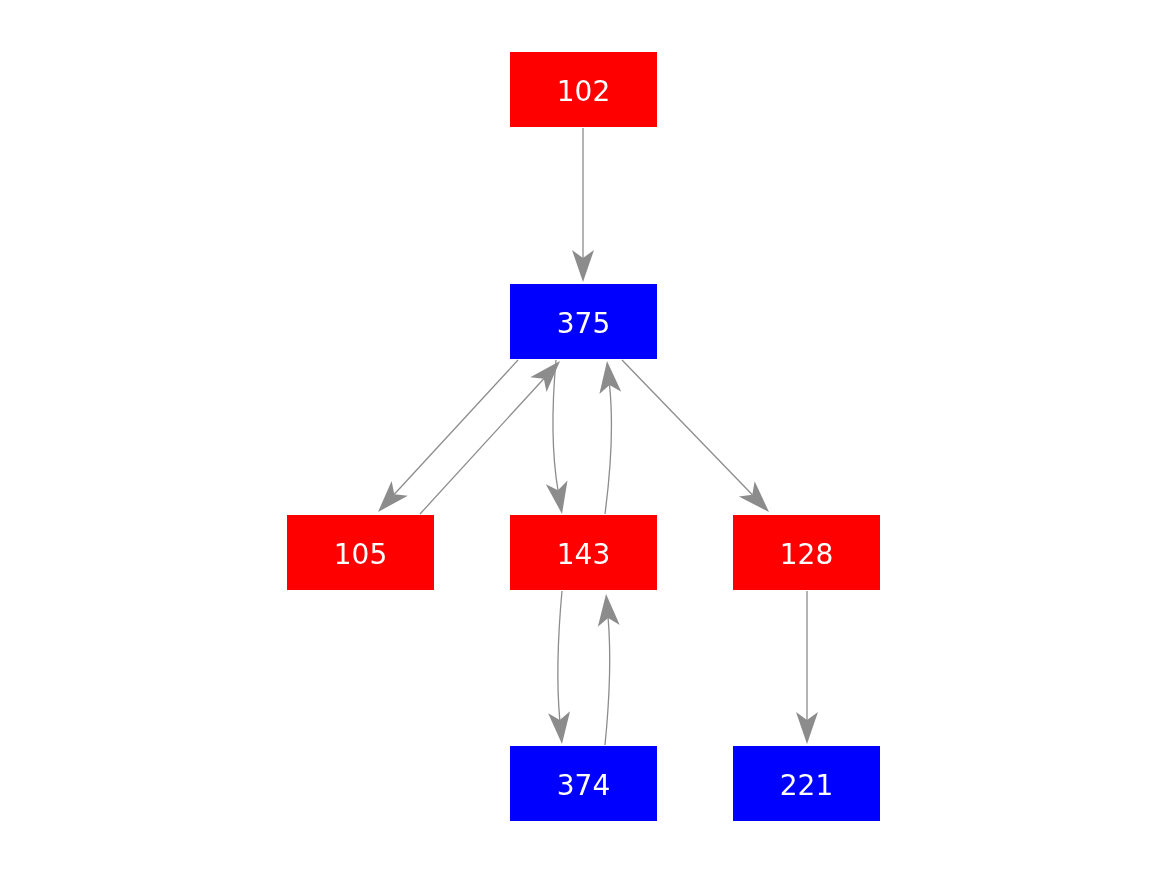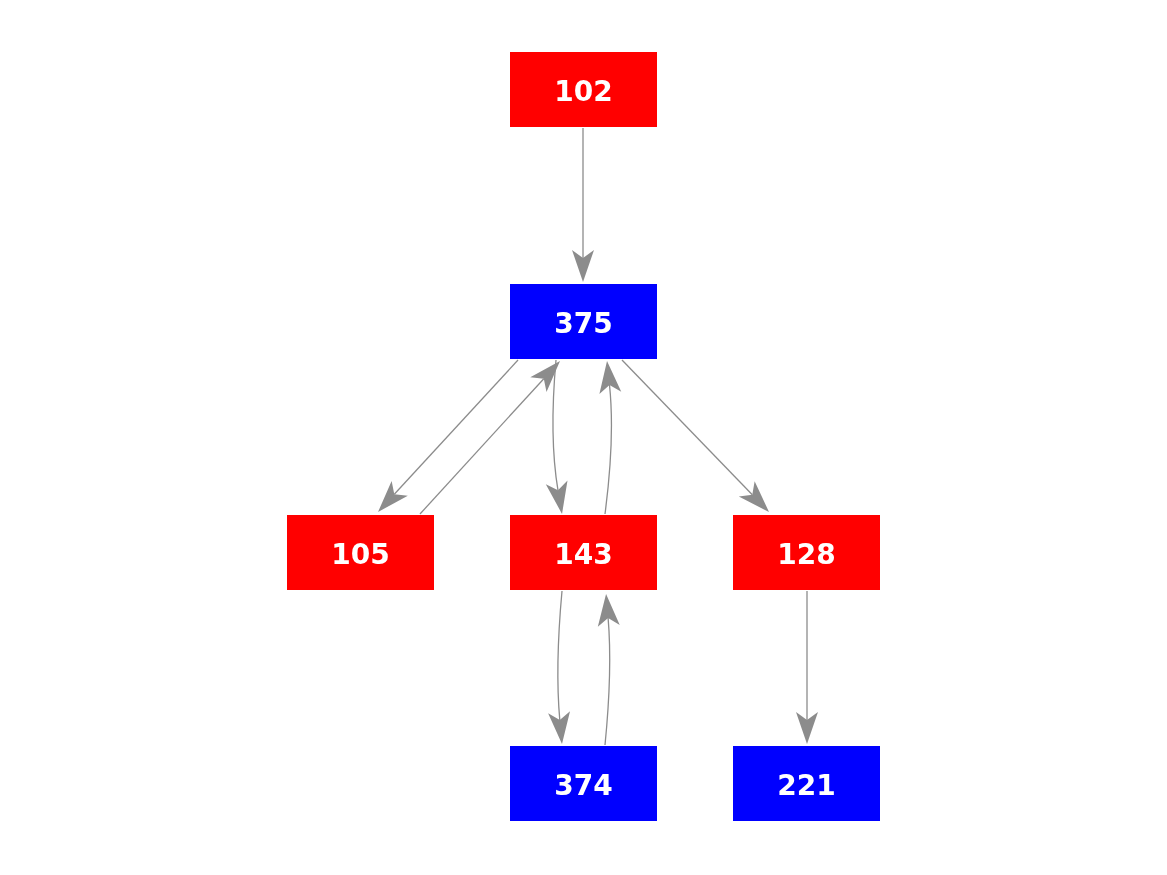--- a/index.html
+++ b/index.html
@@ -7,21 +7,20 @@
     padding: 0;
     background: #ffffff;
   }
   .figure {
     position: relative;
     width: 1167px;
     height: 875px;
     background: #ffffff;
     overflow: hidden;
     font-family: "DejaVu Sans", sans-serif;
-    font-weight: bold;
   }
   svg.graph {
     display: block;
     width: 1167px;
     height: 875px;
   }
   .node-label {
     font-family: "DejaVu Sans", sans-serif;
     font-size: 28px;
     text-anchor: middle;

